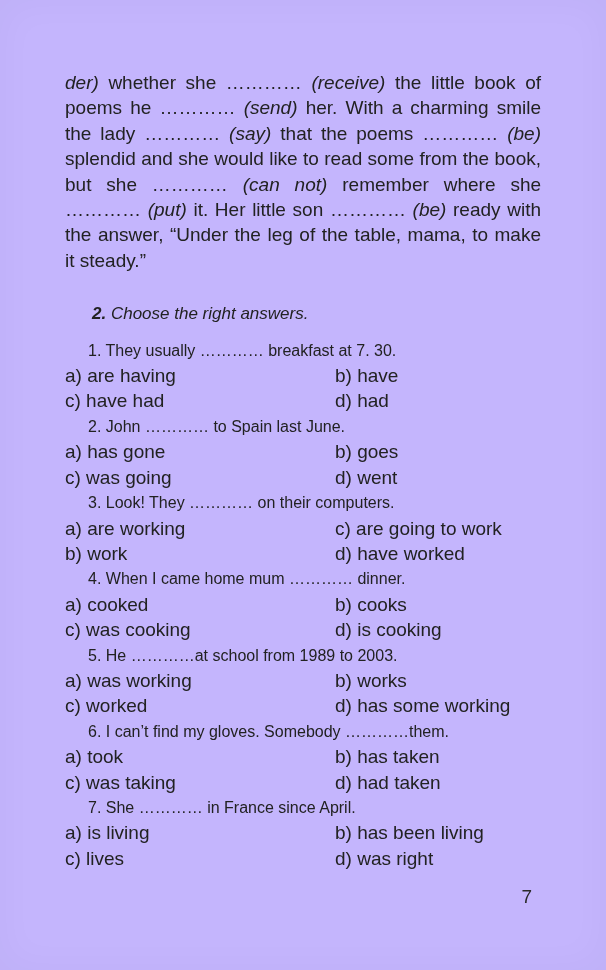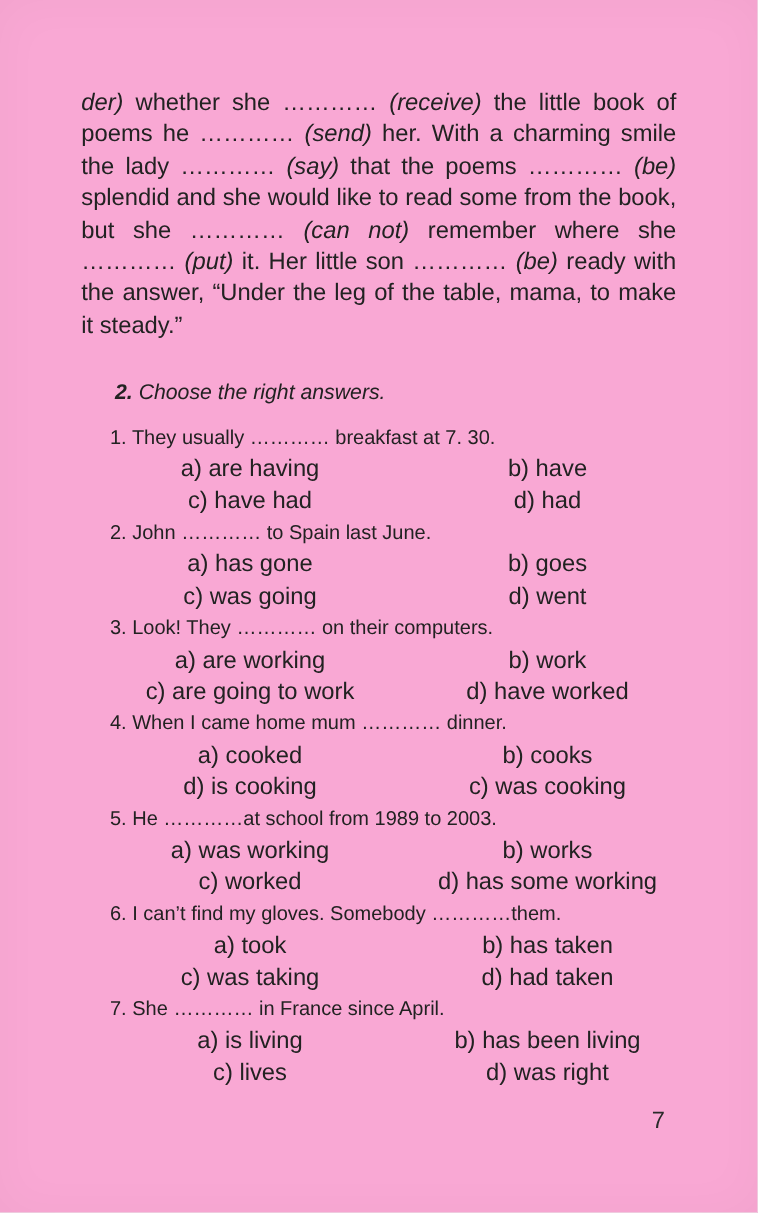--- a/index.html
+++ b/index.html
@@ -1,21 +1,21 @@
 <!DOCTYPE html>
 <html><head>
 <meta charset="utf-8">
 <style>
   html, body { margin: 0; padding: 0; background: #e9e9e9; }
   .page {
     position: relative;
     width: 606px;
     height: 970px;
     margin: 0 auto;
-    background: #f9a8d4;
+    background: #c4b5fd;
     font-family: "Liberation Sans", sans-serif;
     color: #222;
     overflow: hidden;
     box-shadow: inset 0 0 40px rgba(0,0,0,0.03);
   }
   .content {
     position: absolute;
     left: 65px;
     top: 70px;
     width: 476px;
@@ -39,21 +39,21 @@
     text-indent: 23px;
     font-size: 16px;
     line-height: 25.4px;
   }
   .opts {
     display: grid;
     grid-template-columns: 270px 1fr;
     font-size: 19px;
     line-height: 25.4px;
   }
-  .opt { white-space: nowrap; text-align: center; }
+  .opt { white-space: nowrap; }
   .pagenum {
     position: absolute;
     top: 884px;
     right: 74px;
     font-size: 19px;
     line-height: 25px;
     color: #2a2a2a;
   }
 </style>
 </head>
@@ -83,33 +83,33 @@
         <span class="opt">b) goes</span>
         <span class="opt">c) was going</span>
         <span class="opt">d) went</span>
       </div>
     </div>
 
     <div class="qblock">
       <p class="q">3. Look! They ………… on their computers.</p>
       <div class="opts">
         <span class="opt">a) are working</span>
+        <span class="opt">c) are going to work</span>
         <span class="opt">b) work</span>
-        <span class="opt">c) are going to work</span>
         <span class="opt">d) have worked</span>
       </div>
     </div>
 
     <div class="qblock">
       <p class="q">4. When I came home mum ………… dinner.</p>
       <div class="opts">
         <span class="opt">a) cooked</span>
         <span class="opt">b) cooks</span>
+        <span class="opt">c) was cooking</span>
         <span class="opt">d) is cooking</span>
-        <span class="opt">c) was cooking</span>
       </div>
     </div>
 
     <div class="qblock">
       <p class="q">5. He …………at school from 1989 to 2003.</p>
       <div class="opts">
         <span class="opt">a) was working</span>
         <span class="opt">b) works</span>
         <span class="opt">c) worked</span>
         <span class="opt">d) has some working</span>

